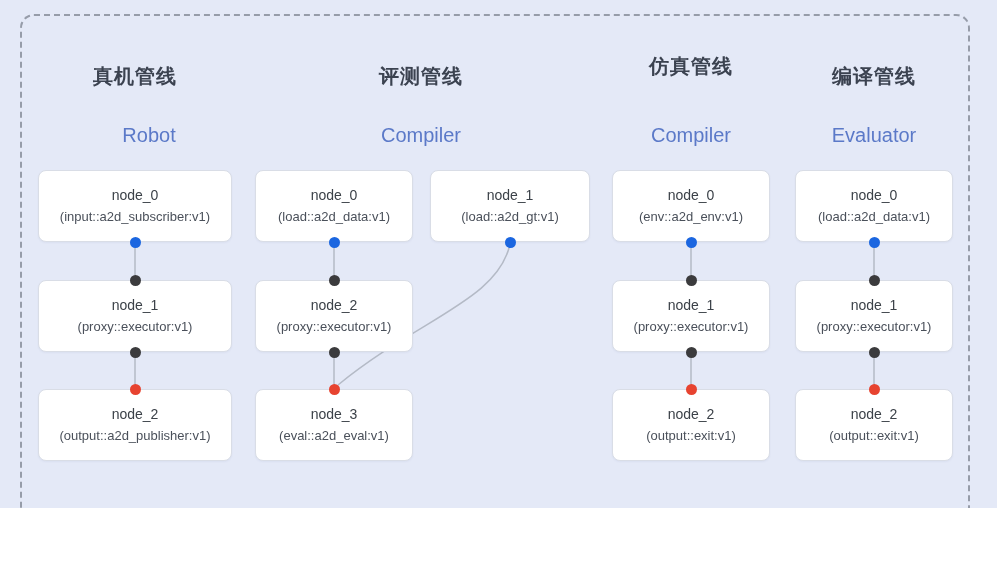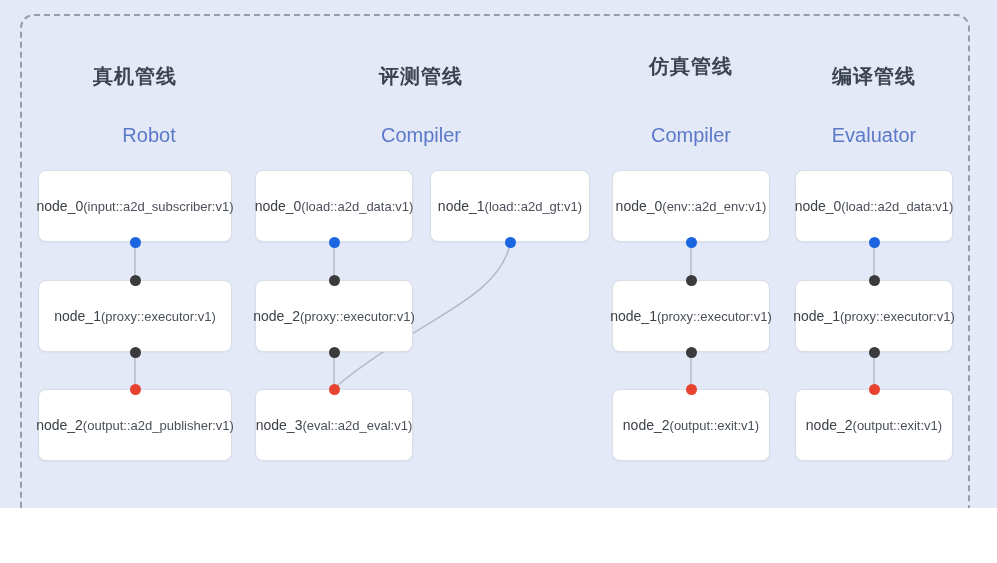--- a/index.html
+++ b/index.html
@@ -14,21 +14,21 @@
   .dashed-frame{position:absolute;left:20px;top:14px;width:950px;height:520px;
     border:2px dashed var(--dashed-border);border-radius:14px;box-sizing:border-box;}
   .group-title-zh{position:absolute;width:200px;text-align:center;
     font-size:20px;font-weight:700;letter-spacing:1px;color:var(--title-zh);}
   .group-title-en{position:absolute;width:200px;text-align:center;
     font-size:20px;font-weight:400;color:var(--title-en);}
   .edges{position:absolute;left:0;top:0;width:997px;height:563px;z-index:1;}
   .edges path{fill:none;stroke:var(--edge);stroke-width:1.5;}
   .node-card{position:absolute;height:72px;background:var(--card-bg);
     border:1px solid var(--card-border);border-radius:8px;box-sizing:border-box;
-    display:flex;flex-direction:row;align-items:center;justify-content:center;
+    display:flex;flex-direction:column;align-items:center;justify-content:center;
     z-index:2;box-shadow:0 1px 2px rgba(40,60,110,0.05);}
   .node-name{font-size:14px;color:var(--node-name);line-height:21px;}
   .node-type{font-size:13px;color:var(--node-type);line-height:21px;}
   .dot{position:absolute;width:11px;height:11px;border-radius:50%;z-index:3;}
   .dot-blue{background:var(--port-input);}
   .dot-dark{background:var(--port-neutral);}
   .dot-red{background:var(--port-output);}
 </style>
 </head>
 <body>

